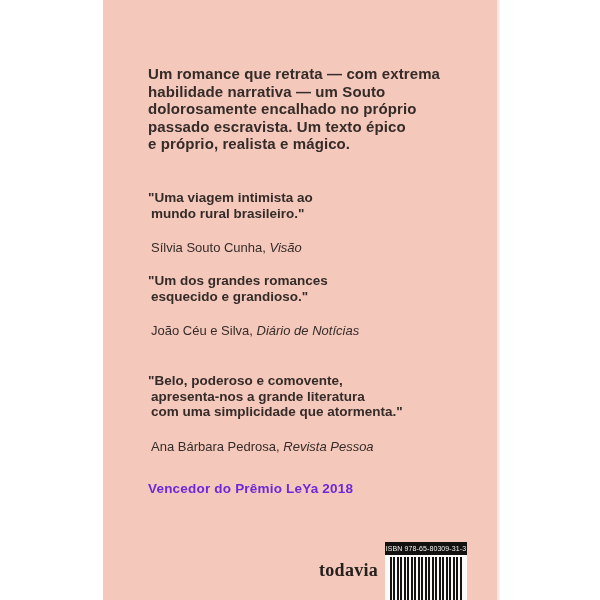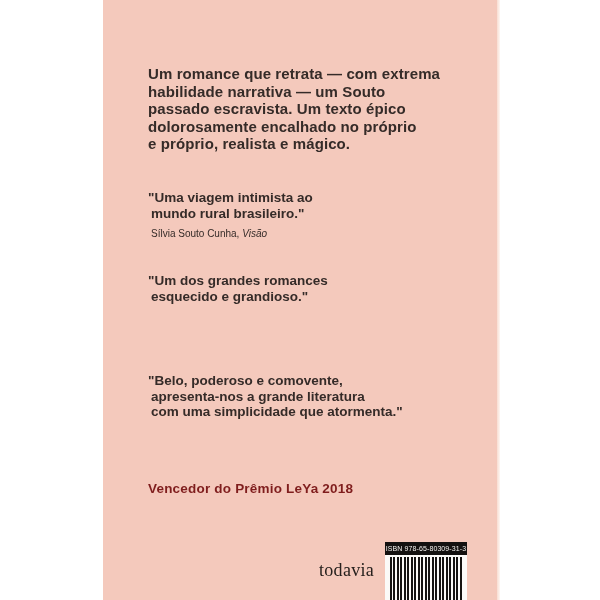--- a/index.html
+++ b/index.html
@@ -51,43 +51,43 @@
     font-size: 13.5px;
     line-height: 15.5px;
     font-weight: bold;
     white-space: nowrap;
   }
   .quote .line.cont { padding-left: 3px; }
   .q1 { top: 190px; }
   .q2 { top: 273px; }
   .q3 { top: 373px; }
   .attribution {
-    margin-top: 5px;
+    margin-top: 19px;
     padding-left: 3px;
     font-weight: normal;
-    font-size: 10px;
+    font-size: 13px;
   }
   .attribution .src { font-style: italic; }
   .award {
     position: absolute;
     left: 45px;
     top: 481px;
     font-size: 13.5px;
     font-weight: bold;
     letter-spacing: 0.2px;
     color: #c8694b;
     white-space: nowrap;
   }
   .publisher {
     position: absolute;
     left: 216px;
     top: 560px;
     font-family: "Liberation Serif", "DejaVu Serif", serif;
     font-size: 18px;
-    font-weight: normal;
+    font-weight: bold;
     letter-spacing: 0.3px;
     color: #26201d;
   }
   .barcode {
     position: absolute;
     left: 282px;
     top: 542px;
     width: 82px;
     height: 58px;
     display: flex;
@@ -124,46 +124,54 @@
 </head>
 <body>
 
 <div class="page">
   <div class="cover" style="background-color: rgb(244, 201, 188);">
     <div class="page-edge"></div>
 
     <div class="blurb">
       <div class="line">Um romance que retrata — com extrema</div>
       <div class="line">habilidade narrativa — um Souto</div>
+      <div class="line">dolorosamente encalhado no próprio</div>
       <div class="line">passado escravista. Um texto épico</div>
-      <div class="line">dolorosamente encalhado no próprio</div>
       <div class="line">e próprio, realista e mágico.</div>
     </div>
 
     <section class="quote q1">
       <div class="line">"Uma viagem intimista ao</div>
       <div class="line cont">mundo rural brasileiro."</div>
       <div class="attribution">
         <span>Sílvia Souto Cunha,</span>
         <span class="src">Visão</span>
       </div>
     </section>
 
     <section class="quote q2">
       <div class="line">"Um dos grandes romances</div>
       <div class="line cont">esquecido e grandioso."</div>
+      <div class="attribution">
+        <span>João Céu e Silva,</span>
+        <span class="src">Diário de Notícias</span>
+      </div>
     </section>
 
     <section class="quote q3">
       <div class="line">"Belo, poderoso e comovente,</div>
       <div class="line cont">apresenta-nos a grande literatura</div>
       <div class="line cont">com uma simplicidade que atormenta."</div>
+      <div class="attribution">
+        <span>Ana Bárbara Pedrosa,</span>
+        <span class="src">Revista Pessoa</span>
+      </div>
     </section>
 
-    <div class="award" style="color: #7f1d1d;">Vencedor do Prêmio LeYa 2018</div>
+    <div class="award" style="color: #6d28d9;">Vencedor do Prêmio LeYa 2018</div>
 
     <div class="publisher">todavia</div>
 
     <div class="barcode">
       <div class="isbn-band">ISBN 978-65-80309-31-3</div>
       <div class="bars"></div>
     </div>
   </div>
 </div>
 

